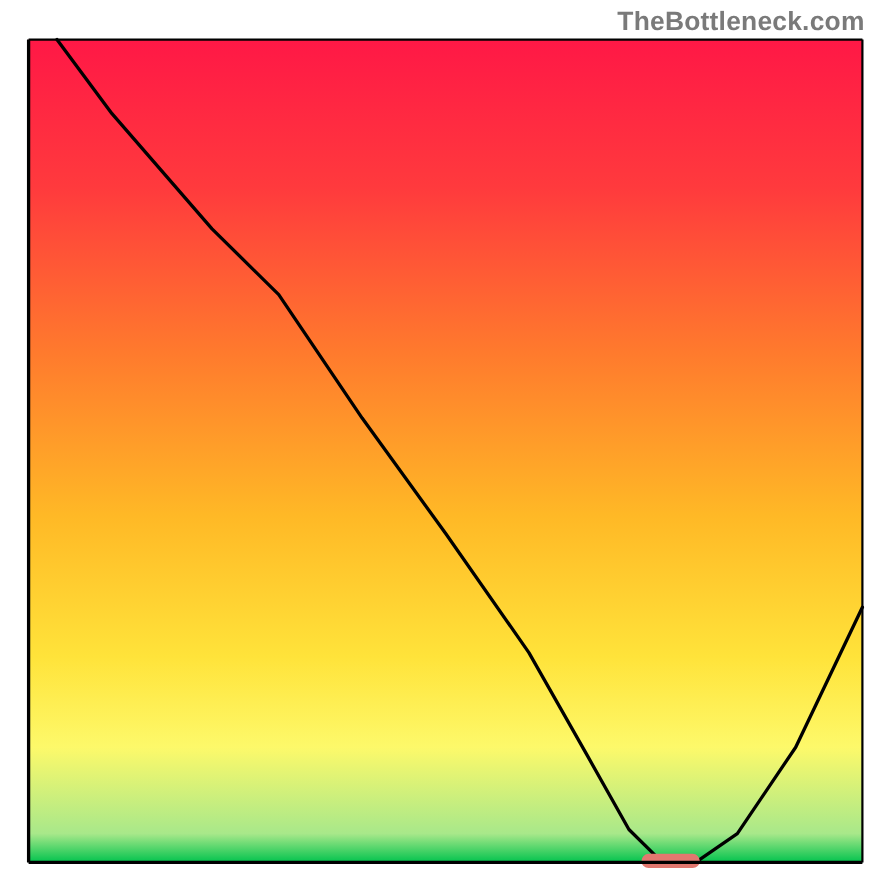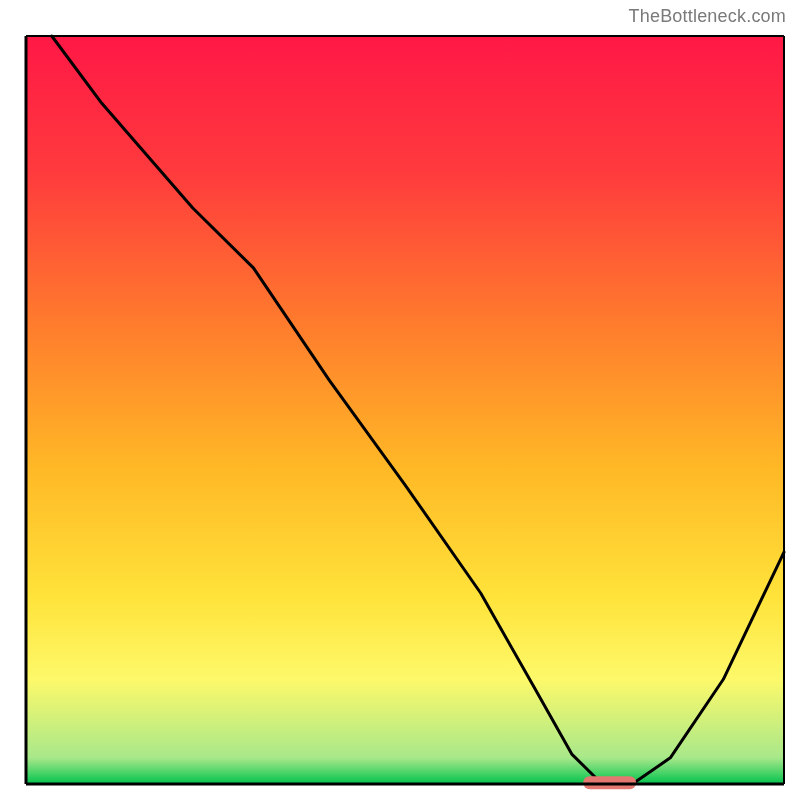--- a/index.html
+++ b/index.html
@@ -13,22 +13,22 @@
   }
   .stage {
     position: relative;
     width: 800px;
     height: 800px;
   }
   .watermark {
     position: absolute;
     top: 6px;
     right: 14px;
-    font-size: 18px;
-    font-weight: 400;
+    font-size: 24px;
+    font-weight: 700;
     color: #7a7a7a;
     letter-spacing: 0.2px;
     user-select: none;
   }
   svg.plot {
     position: absolute;
     left: 0;
     top: 0;
   }
 </style>

